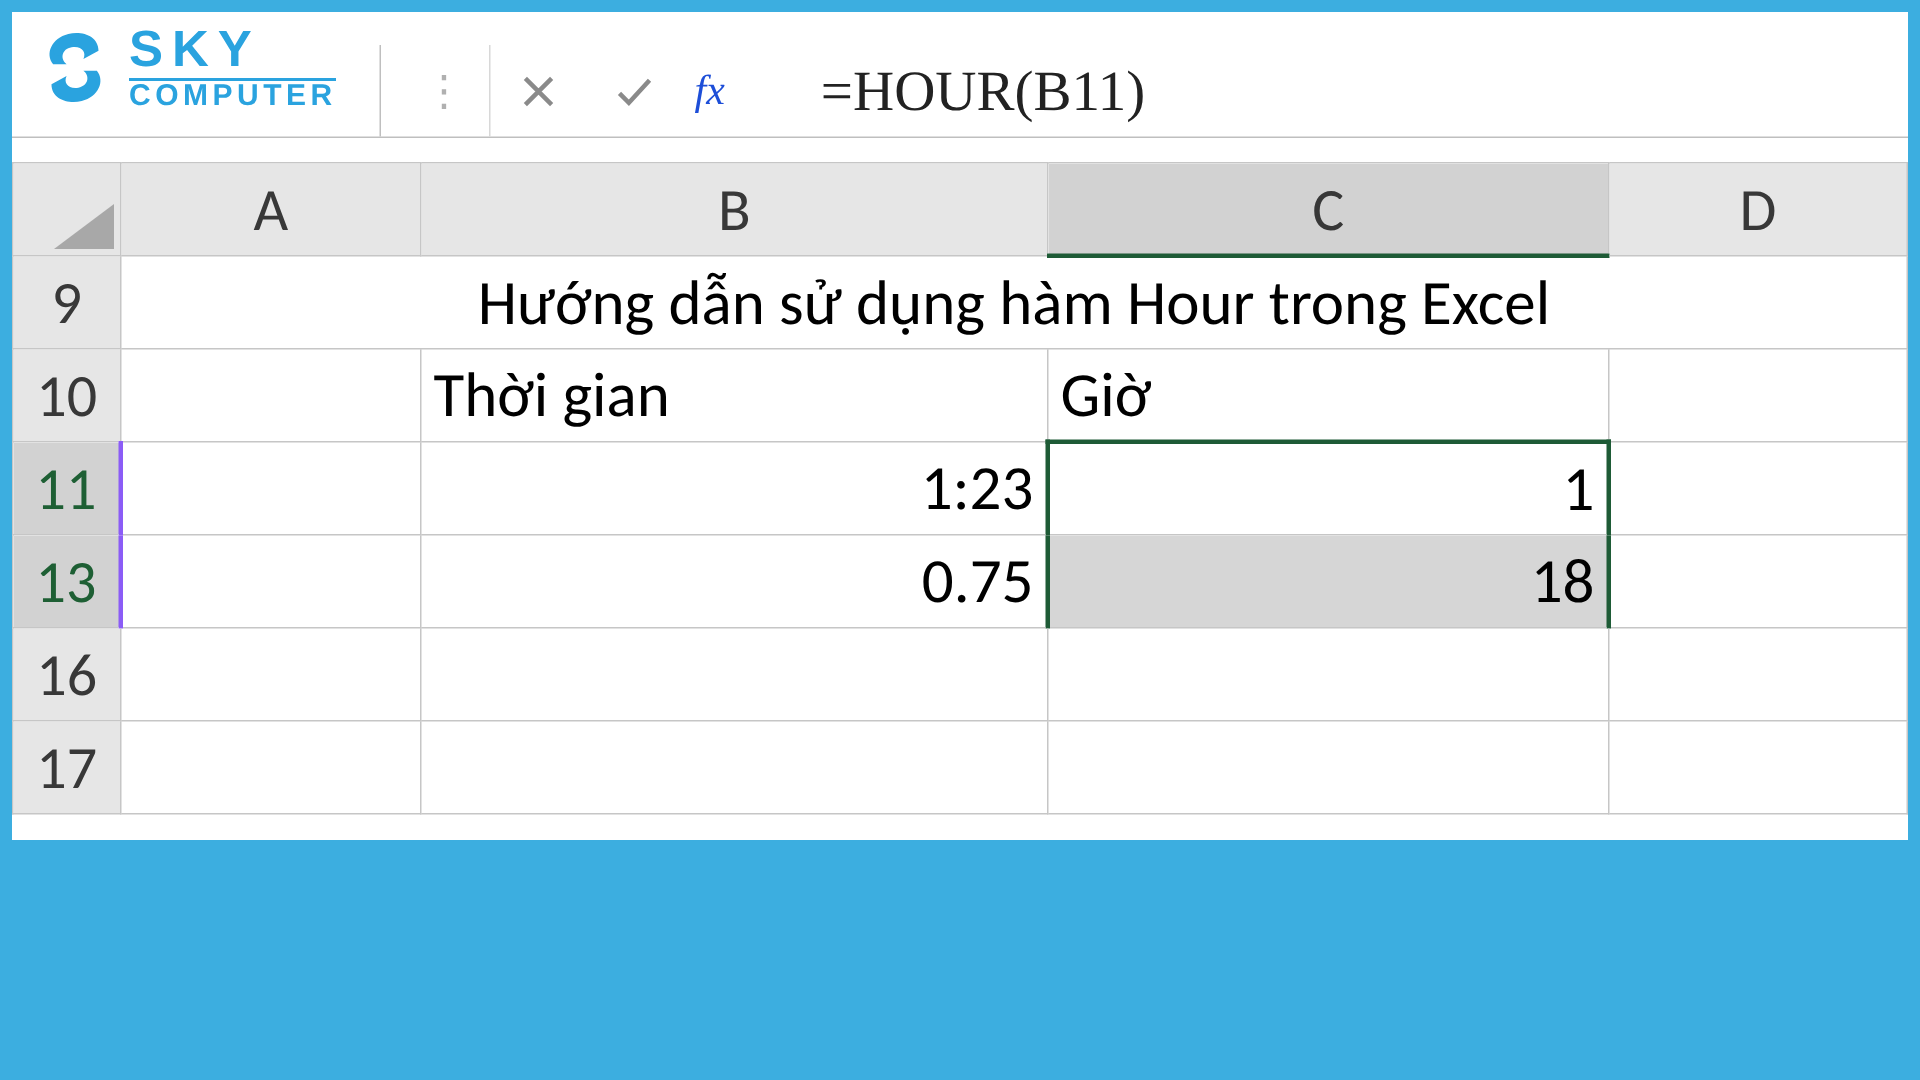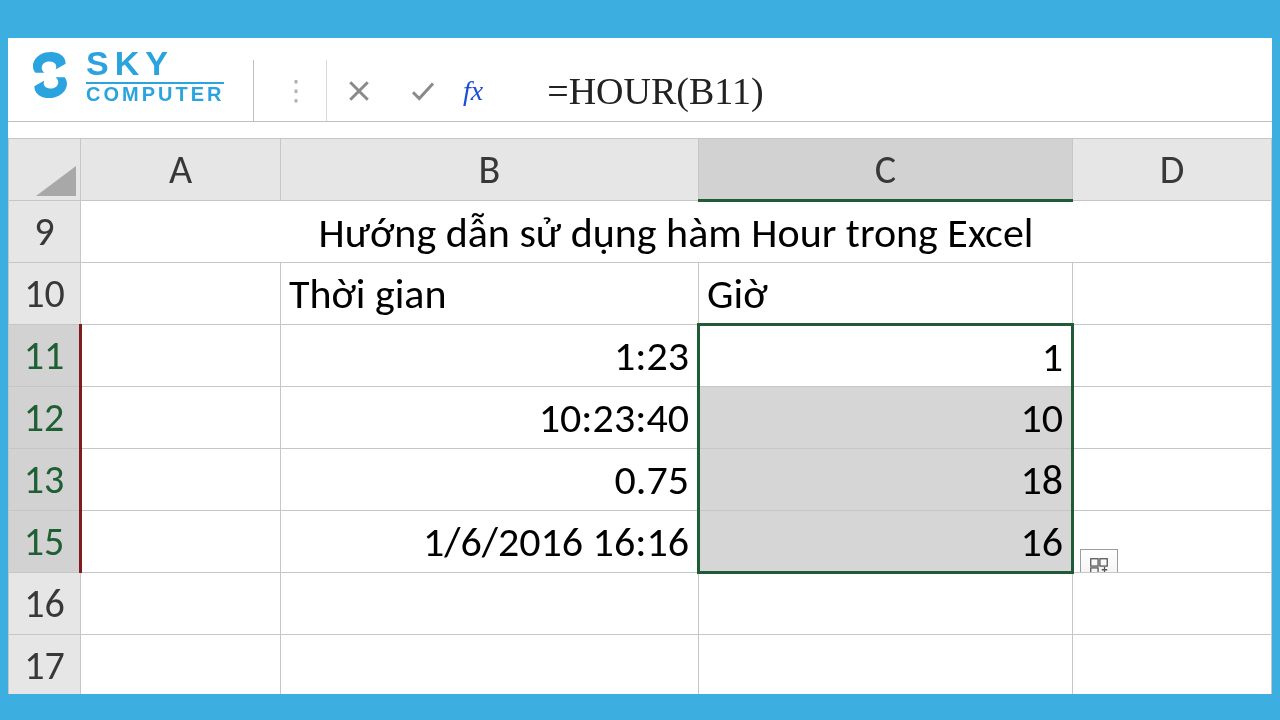--- a/index.html
+++ b/index.html
@@ -4,25 +4,24 @@
 <style>
   * { box-sizing: border-box; margin: 0; padding: 0; }
   html, body { width: 1280px; height: 720px; font-family: Calibri, Arial, sans-serif; }
   body {
     background: #3caee0;
     padding: 8px;
     position: relative;
   }
   .window {
     width: 1264px;
-    height: 656px;
+    height: 552px;
     background: #fff;
     position: relative;
     overflow: hidden;
-    margin-top: 30px;
   }
   .logo {
     position: absolute;
     top: 8px; left: 14px;
     z-index: 10;
     display: flex; align-items: center; gap: 8px;
   }
   .logo-mark {
     width: 56px; height: 56px;
     position: relative;
@@ -142,21 +141,21 @@
 
   
   th.col-active {
     background: #d2d2d2 !important;
     color: #1e5f34;
     border-bottom: 3px solid #1e5b36;
   }
   tbody th.row-active {
     background: #d2d2d2 !important;
     color: #1e5f34;
-    border-right: 3px solid #7f1d1d;
+    border-right: 3px solid #8b5cf6;
   }
 
   .autofill-options {
     position: absolute;
     display: flex;
     align-items: center;
     justify-content: center;
     width: 38px; height: 36px;
     border: 1px solid #9c9c9c;
     background: linear-gradient(#fff,#efefef);
@@ -236,48 +235,25 @@
           <td></td>
         </tr>
         <tr class="sel-range">
           <th class="row-active">11</th>
           <td></td>
           <td class="al-right">1:23</td>
           <td class="al-right sel active-cell sel-border-top sel-border-left sel-border-right">1</td>
           <td></td>
         </tr>
         <tr class="sel-range">
-          <th class="row-active">12</th>
-          <td></td>
-          <td class="al-right">10:23:40</td>
-          <td class="al-right sel sel-border-left sel-border-right">10</td>
-          <td></td>
-        </tr>
-        <tr class="sel-range">
           <th class="row-active">13</th>
           <td></td>
           <td class="al-right">0.75</td>
           <td class="al-right sel sel-border-left sel-border-right">18</td>
           <td></td>
-        </tr>
-        <tr class="sel-range">
-          <th class="row-active">15</th>
-          <td></td>
-          <td class="al-right">1/6/2016 16:16</td>
-          <td class="al-right sel sel-border-left sel-border-right sel-border-bottom" style="position:relative;">16</td>
-          <td style="position:relative;">
-            <div class="autofill-options" style="top:38px; left:6px; position:absolute;">
-              <svg viewBox="0 0 24 24">
-                <rect x="3" y="3" width="8" height="8" fill="none" stroke="#555" stroke-width="1.4"></rect>
-                <rect x="13" y="3" width="8" height="8" fill="none" stroke="#555" stroke-width="1.4"></rect>
-                <rect x="3" y="13" width="8" height="8" fill="none" stroke="#555" stroke-width="1.4"></rect>
-                <path d="M15 15 h6 M18 12 v6" stroke="#555" stroke-width="1.4"></path>
-              </svg>
-            </div>
-          </td>
         </tr>
         <tr>
           <th>16</th>
           <td></td>
           <td></td>
           <td></td>
           <td></td>
         </tr>
         <tr>
           <th>17</th>

